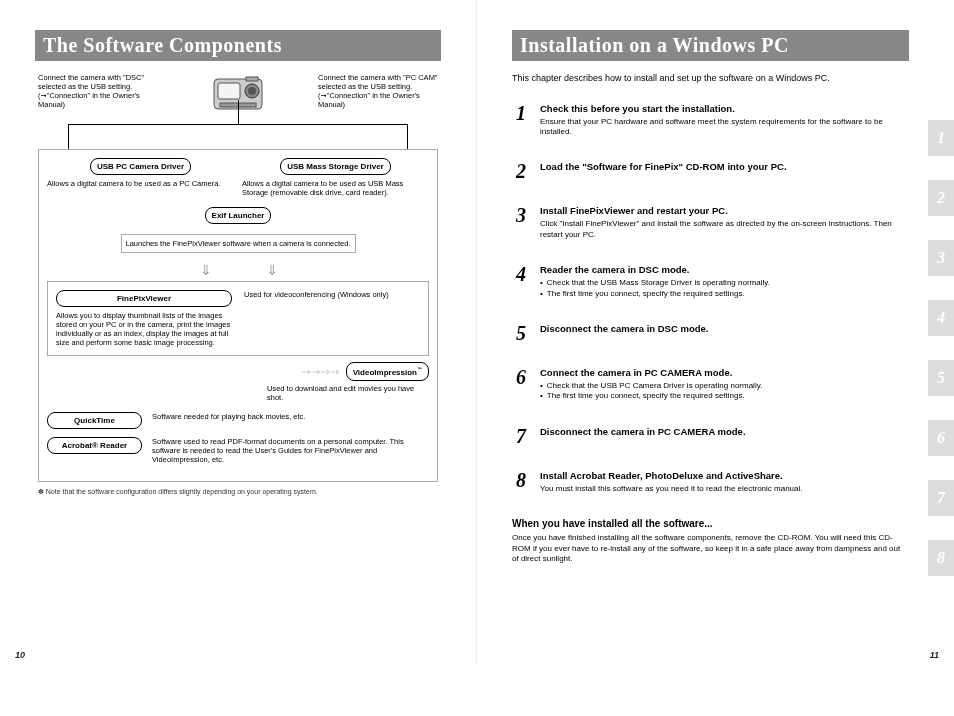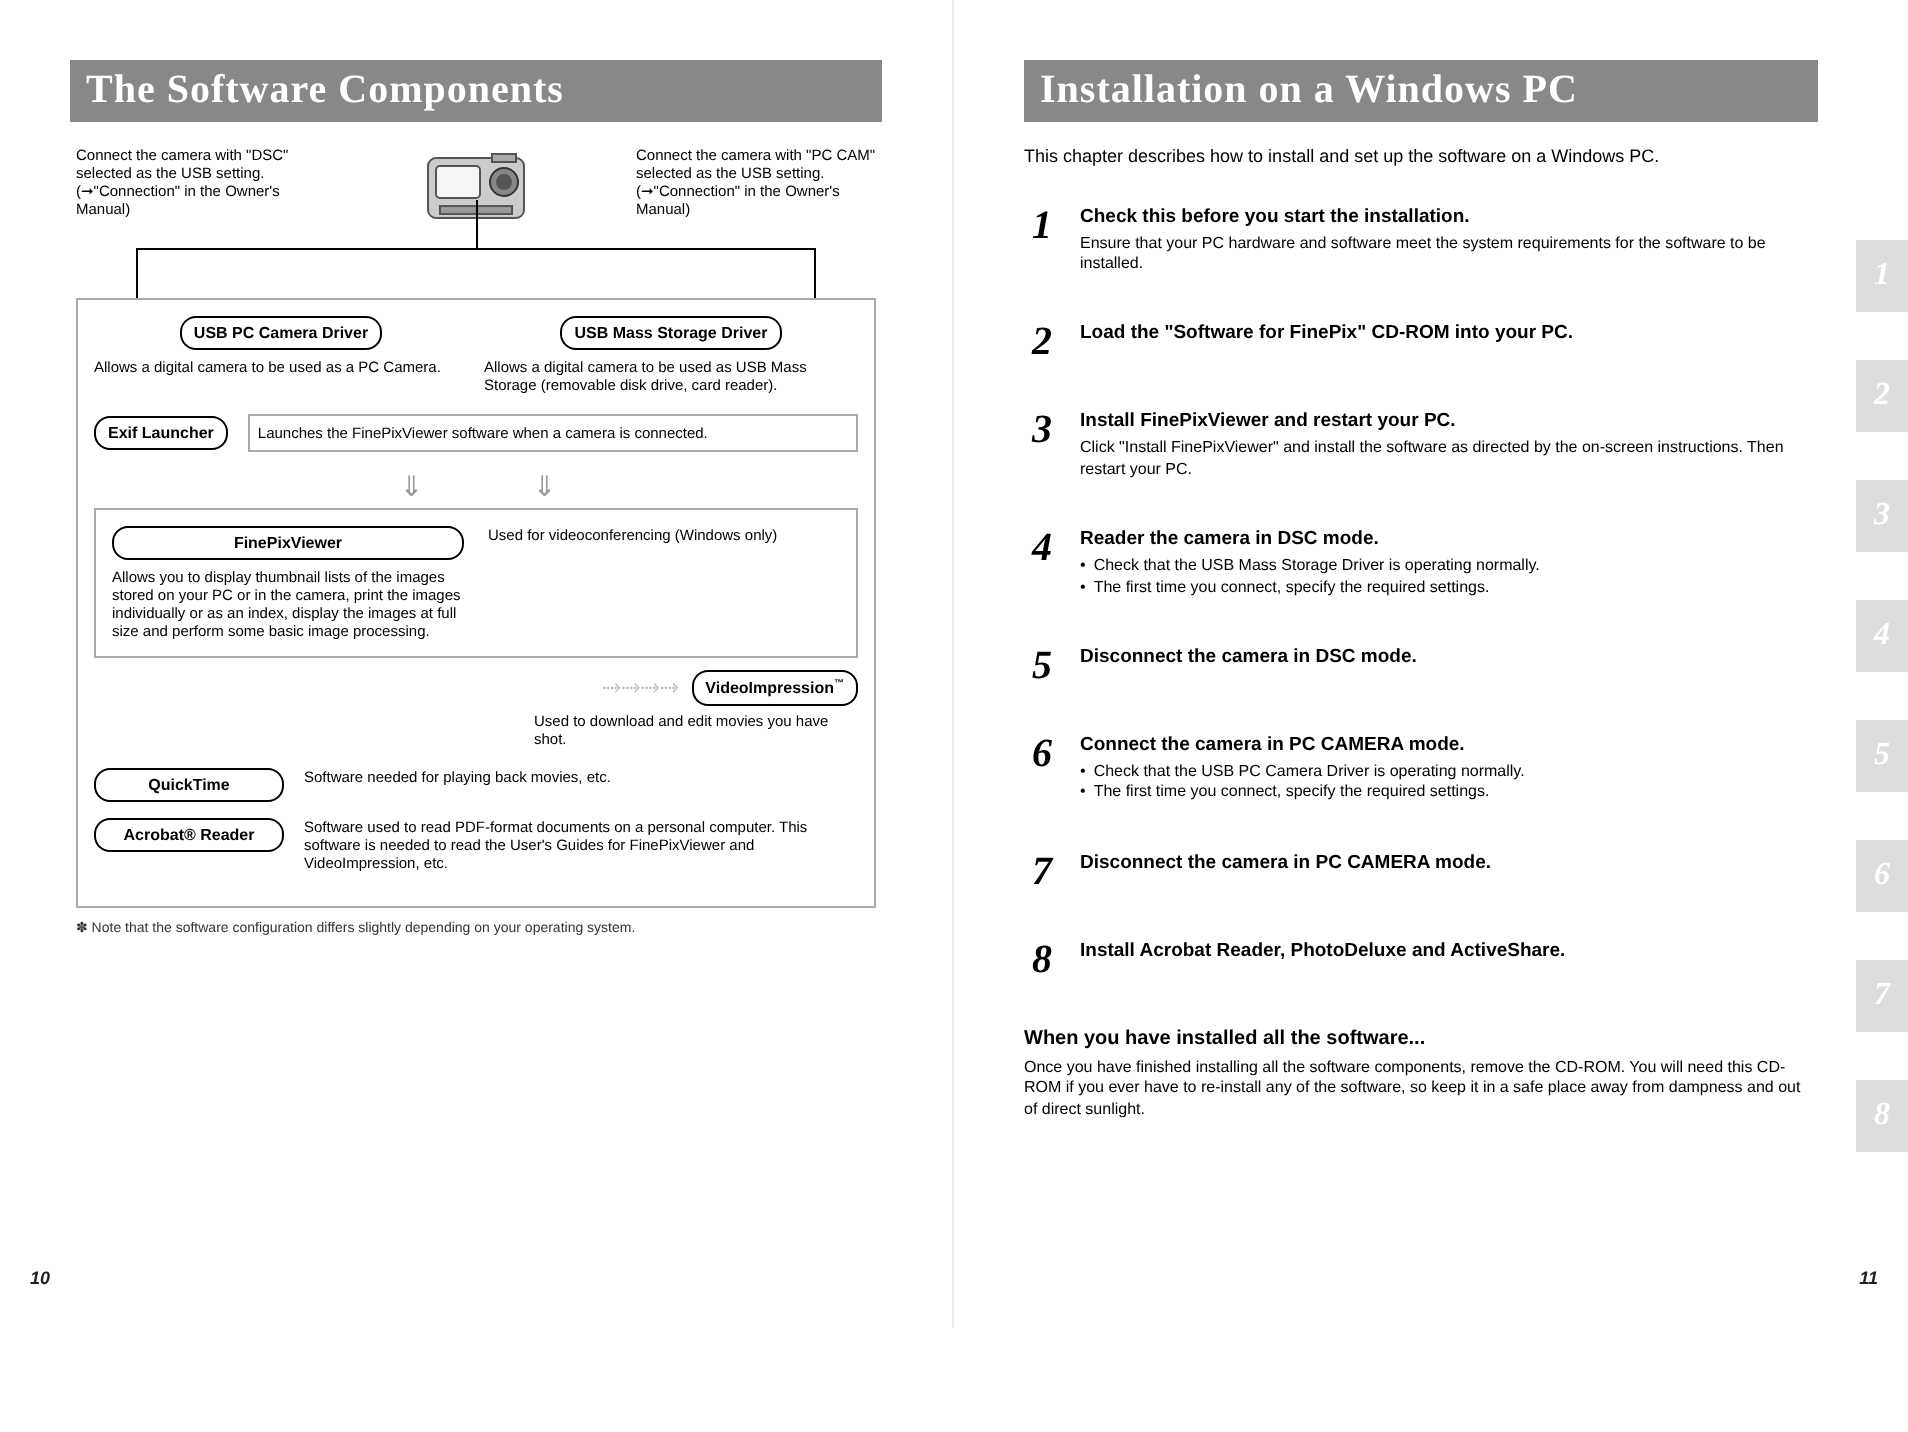--- a/index.html
+++ b/index.html
@@ -30,21 +30,21 @@
     font-family: Georgia, 'Times New Roman', serif;
     font-size: 20px;
     font-weight: bold;
     padding: 4px 8px;
     margin-bottom: 12px;
     font-stretch: condensed;
     letter-spacing: 0.5px;
   }
   .page-num {
     position: absolute;
-    bottom: 20px;
+    bottom: 4px;
     font-style: italic;
     font-weight: bold;
     font-size: 9px;
     color: #222;
   }
   .page-num.left { left: 15px; }
   .page-num.right { right: 15px; }
 
   
   .diagram {
@@ -106,20 +106,21 @@
     font-size: 7.5px;
     text-align: left;
     margin-top: 4px;
     line-height: 1.2;
   }
   .exif-row {
     display: flex;
     align-items: center;
     margin: 10px 0;
     gap: 10px;
+    flex-direction: column;
   }
   .exif-row .desc {
     flex: 1;
     border: 1px solid #aaa;
     padding: 4px;
     font-size: 7.5px;
     line-height: 1.2;
   }
   .arrow-down {
     text-align: center;
@@ -406,20 +407,21 @@
         <div class="step">
           <div class="step-num">7</div>
           <div class="step-body">
             <div class="step-title">Disconnect the camera in PC CAMERA mode.</div>
           </div>
         </div>
         <div class="step">
           <div class="step-num">8</div>
           <div class="step-body">
             <div class="step-title">Install Acrobat Reader, PhotoDeluxe and ActiveShare.</div>
+            <div class="step-desc">You must install this software as you need it to read the electronic manual.</div>
           </div>
         </div>
       </div>
 
     <div class="post-title">When you have installed all the software...</div>
     <div class="post-desc">Once you have finished installing all the software components, remove the CD-ROM. You will need this CD-ROM if you ever have to re-install any of the software, so keep it in a safe place away from dampness and out of direct sunlight.</div>
 
     <div class="side-tabs">
       <div id="tabs-inner">
           <div class="side-tab">1</div>

